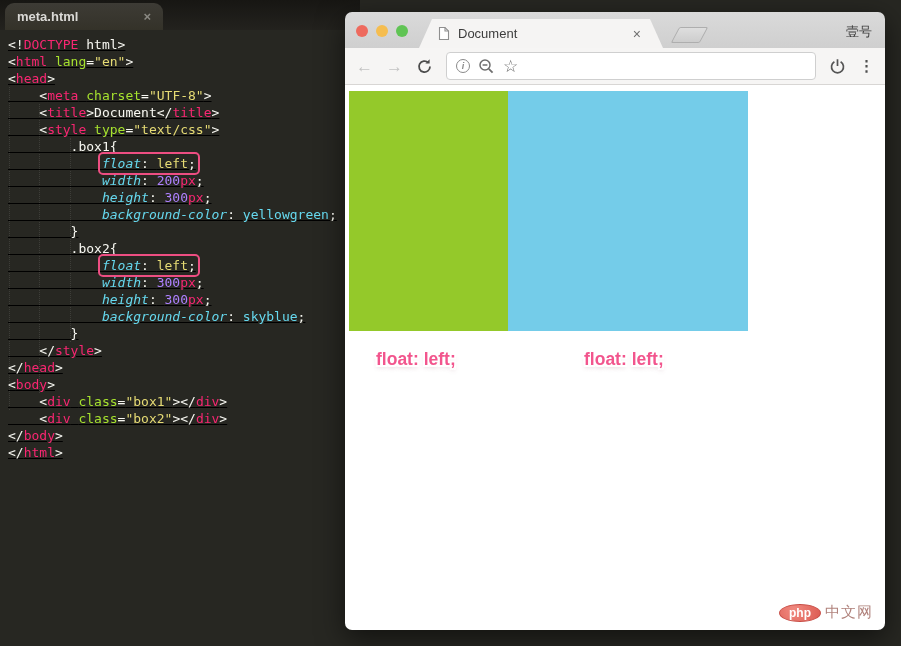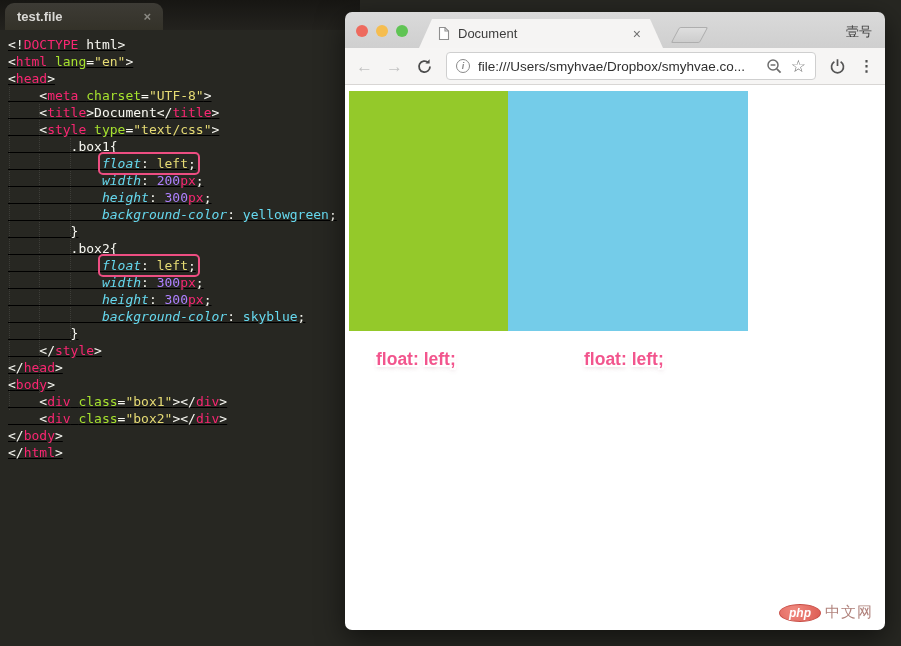--- a/index.html
+++ b/index.html
@@ -56,31 +56,31 @@
   .fbox2 { left:163px; width:240px; height:240px; }
   .float-label { position:absolute; top:264px; font-size:17.5px; font-weight:bold;
       text-shadow:-2px -2px 0 #fff, 2px -2px 0 #fff, -2px 2px 0 #fff, 2px 2px 0 #fff,
                   0 -2px 0 #fff, 0 2px 0 #fff, -2px 0 0 #fff, 2px 0 0 #fff,
                   0 3px 4px rgba(150,90,110,0.35); }
   .float-label-1 { left:31px; }
   .float-label-2 { left:239px; }
 
   .watermark { position:absolute; right:12px; bottom:8px; display:flex; align-items:center; gap:4px; opacity:0.9; }
   .wm-oval { background:radial-gradient(circle at 35% 30%, #ef7d72, #d94a40);
-             border:1px solid #c23b33; color:#fff; font-style:italic; font-weight:bold;
+             border:1px solid #c23b33; color:#fff; font-weight:bold;
              font-size:12px; padding:1px 9px; border-radius:50%; }
   .wm-text { font-size:15px; color:#a8756e; letter-spacing:1px; }
 </style>
 </head>
 <body>
 
 <div class="editor">
   <div class="e-tabbar">
     <div class="e-tab">
-      <span class="e-title">test.file</span>
+      <span class="e-title">meta.html</span>
       <span class="e-close">×</span>
     </div>
   </div>
   <div class="guide" style="left:9px; top:87px; height:323px;"></div>
   <div class="guide" style="left:39px; top:104px; height:289px;"></div>
   <div class="guide" style="left:70px; top:138px; height:204px;"></div>
   <div class="code-area"><div class="code-line"><span style="color: rgb(248, 248, 242);">&lt;!</span><span style="color: rgb(249, 38, 114);">DOCTYPE</span><span style="color: rgb(248, 248, 242);"> html</span><span style="color: rgb(248, 248, 242);">&gt;</span></div><div class="code-line"><span style="color: rgb(248, 248, 242);">&lt;</span><span style="color: rgb(249, 38, 114);">html</span><span style="color: rgb(248, 248, 242);"> </span><span style="color: rgb(166, 226, 46);">lang</span><span style="color: rgb(248, 248, 242);">=</span><span style="color: rgb(230, 219, 116);">"en"</span><span style="color: rgb(248, 248, 242);">&gt;</span></div><div class="code-line"><span style="color: rgb(248, 248, 242);">&lt;</span><span style="color: rgb(249, 38, 114);">head</span><span style="color: rgb(248, 248, 242);">&gt;</span></div><div class="code-line"><span style="color: rgb(248, 248, 242);">    &lt;</span><span style="color: rgb(249, 38, 114);">meta</span><span style="color: rgb(248, 248, 242);"> </span><span style="color: rgb(166, 226, 46);">charset</span><span style="color: rgb(248, 248, 242);">=</span><span style="color: rgb(230, 219, 116);">"UTF-8"</span><span style="color: rgb(248, 248, 242);">&gt;</span></div><div class="code-line"><span style="color: rgb(248, 248, 242);">    &lt;</span><span style="color: rgb(249, 38, 114);">title</span><span style="color: rgb(248, 248, 242);">&gt;</span><span style="color: rgb(248, 248, 242);">Document</span><span style="color: rgb(248, 248, 242);">&lt;/</span><span style="color: rgb(249, 38, 114);">title</span><span style="color: rgb(248, 248, 242);">&gt;</span></div><div class="code-line"><span style="color: rgb(248, 248, 242);">    &lt;</span><span style="color: rgb(249, 38, 114);">style</span><span style="color: rgb(248, 248, 242);"> </span><span style="color: rgb(166, 226, 46);">type</span><span style="color: rgb(248, 248, 242);">=</span><span style="color: rgb(230, 219, 116);">"text/css"</span><span style="color: rgb(248, 248, 242);">&gt;</span></div><div class="code-line"><span style="color: rgb(248, 248, 242);">        .box1{</span></div><div class="code-line"><span style="color: rgb(248, 248, 242);">            </span><span class="annot-box" style="outline-color: rgb(237, 78, 130);"><span style="color: rgb(102, 217, 239); font-style: italic;">float</span><span style="color: rgb(248, 248, 242);">:</span><span style="color: rgb(248, 248, 242);"> </span><span style="color: rgb(230, 219, 116);">left</span><span style="color: rgb(248, 248, 242);">;</span></span></div><div class="code-line"><span style="color: rgb(248, 248, 242);">            </span><span style="color: rgb(102, 217, 239); font-style: italic;">width</span><span style="color: rgb(248, 248, 242);">:</span><span style="color: rgb(248, 248, 242);"> </span><span style="color: rgb(174, 129, 255);">200</span><span style="color: rgb(249, 38, 114);">px</span><span style="color: rgb(248, 248, 242);">;</span></div><div class="code-line"><span style="color: rgb(248, 248, 242);">            </span><span style="color: rgb(102, 217, 239); font-style: italic;">height</span><span style="color: rgb(248, 248, 242);">:</span><span style="color: rgb(248, 248, 242);"> </span><span style="color: rgb(174, 129, 255);">300</span><span style="color: rgb(249, 38, 114);">px</span><span style="color: rgb(248, 248, 242);">;</span></div><div class="code-line"><span style="color: rgb(248, 248, 242);">            </span><span style="color: rgb(102, 217, 239); font-style: italic;">background-color</span><span style="color: rgb(248, 248, 242);">:</span><span style="color: rgb(248, 248, 242);"> </span><span style="color: rgb(102, 217, 239);">yellowgreen</span><span style="color: rgb(248, 248, 242);">;</span></div><div class="code-line"><span style="color: rgb(248, 248, 242);">        }</span></div><div class="code-line"><span style="color: rgb(248, 248, 242);">        .box2{</span></div><div class="code-line"><span style="color: rgb(248, 248, 242);">            </span><span class="annot-box" style="outline-color: rgb(237, 78, 130);"><span style="color: rgb(102, 217, 239); font-style: italic;">float</span><span style="color: rgb(248, 248, 242);">:</span><span style="color: rgb(248, 248, 242);"> </span><span style="color: rgb(230, 219, 116);">left</span><span style="color: rgb(248, 248, 242);">;</span></span></div><div class="code-line"><span style="color: rgb(248, 248, 242);">            </span><span style="color: rgb(102, 217, 239); font-style: italic;">width</span><span style="color: rgb(248, 248, 242);">:</span><span style="color: rgb(248, 248, 242);"> </span><span style="color: rgb(174, 129, 255);">300</span><span style="color: rgb(249, 38, 114);">px</span><span style="color: rgb(248, 248, 242);">;</span></div><div class="code-line"><span style="color: rgb(248, 248, 242);">            </span><span style="color: rgb(102, 217, 239); font-style: italic;">height</span><span style="color: rgb(248, 248, 242);">:</span><span style="color: rgb(248, 248, 242);"> </span><span style="color: rgb(174, 129, 255);">300</span><span style="color: rgb(249, 38, 114);">px</span><span style="color: rgb(248, 248, 242);">;</span></div><div class="code-line"><span style="color: rgb(248, 248, 242);">            </span><span style="color: rgb(102, 217, 239); font-style: italic;">background-color</span><span style="color: rgb(248, 248, 242);">:</span><span style="color: rgb(248, 248, 242);"> </span><span style="color: rgb(102, 217, 239);">skyblue</span><span style="color: rgb(248, 248, 242);">;</span></div><div class="code-line"><span style="color: rgb(248, 248, 242);">        }</span></div><div class="code-line"><span style="color: rgb(248, 248, 242);">    &lt;/</span><span style="color: rgb(249, 38, 114);">style</span><span style="color: rgb(248, 248, 242);">&gt;</span></div><div class="code-line"><span style="color: rgb(248, 248, 242);">&lt;/</span><span style="color: rgb(249, 38, 114);">head</span><span style="color: rgb(248, 248, 242);">&gt;</span></div><div class="code-line"><span style="color: rgb(248, 248, 242);">&lt;</span><span style="color: rgb(249, 38, 114);">body</span><span style="color: rgb(248, 248, 242);">&gt;</span></div><div class="code-line"><span style="color: rgb(248, 248, 242);">    &lt;</span><span style="color: rgb(249, 38, 114);">div</span><span style="color: rgb(248, 248, 242);"> </span><span style="color: rgb(166, 226, 46);">class</span><span style="color: rgb(248, 248, 242);">=</span><span style="color: rgb(230, 219, 116);">"box1"</span><span style="color: rgb(248, 248, 242);">&gt;&lt;/</span><span style="color: rgb(249, 38, 114);">div</span><span style="color: rgb(248, 248, 242);">&gt;</span></div><div class="code-line"><span style="color: rgb(248, 248, 242);">    &lt;</span><span style="color: rgb(249, 38, 114);">div</span><span style="color: rgb(248, 248, 242);"> </span><span style="color: rgb(166, 226, 46);">class</span><span style="color: rgb(248, 248, 242);">=</span><span style="color: rgb(230, 219, 116);">"box2"</span><span style="color: rgb(248, 248, 242);">&gt;&lt;/</span><span style="color: rgb(249, 38, 114);">div</span><span style="color: rgb(248, 248, 242);">&gt;</span></div><div class="code-line"><span style="color: rgb(248, 248, 242);">&lt;/</span><span style="color: rgb(249, 38, 114);">body</span><span style="color: rgb(248, 248, 242);">&gt;</span></div><div class="code-line"><span style="color: rgb(248, 248, 242);">&lt;/</span><span style="color: rgb(249, 38, 114);">html</span><span style="color: rgb(248, 248, 242);">&gt;</span></div></div>
 </div>
 
 <div class="browser">
@@ -106,21 +106,20 @@
     <span class="nav-arrow">←</span>
     <span class="nav-arrow">→</span>
     <span class="reload-btn">
       <svg width="17" height="17" viewBox="0 0 17 17">
         <path d="M14 8.5 a5.5 5.5 0 1 1 -1.7 -3.9" fill="none" stroke="#4c4c4c" stroke-width="1.8"></path>
         <path d="M13.6 1.2 v4.2 h-4.2 z" fill="#4c4c4c"></path>
       </svg>
     </span>
     <div class="urlbar">
       <span class="info-icon">i</span>
-      <span class="url-text">file:///Users/smyhvae/Dropbox/smyhvae.co...</span>
       <svg width="17" height="17" viewBox="0 0 17 17" style="flex:none">
         <circle cx="7" cy="7" r="5" fill="none" stroke="#6e6e6e" stroke-width="1.5"></circle>
         <line x1="4.6" y1="7" x2="9.4" y2="7" stroke="#6e6e6e" stroke-width="1.5"></line>
         <line x1="10.8" y1="10.8" x2="14.6" y2="14.6" stroke="#6e6e6e" stroke-width="1.8"></line>
       </svg>
       <span class="star-icon">☆</span>
     </div>
     <svg width="17" height="17" viewBox="0 0 17 17" style="flex:none">
       <path d="M5.4 3.8 a6 6 0 1 0 6.2 0" fill="none" stroke="#555555" stroke-width="1.7"></path>
       <line x1="8.5" y1="1.2" x2="8.5" y2="8" stroke="#555555" stroke-width="1.7"></line>

